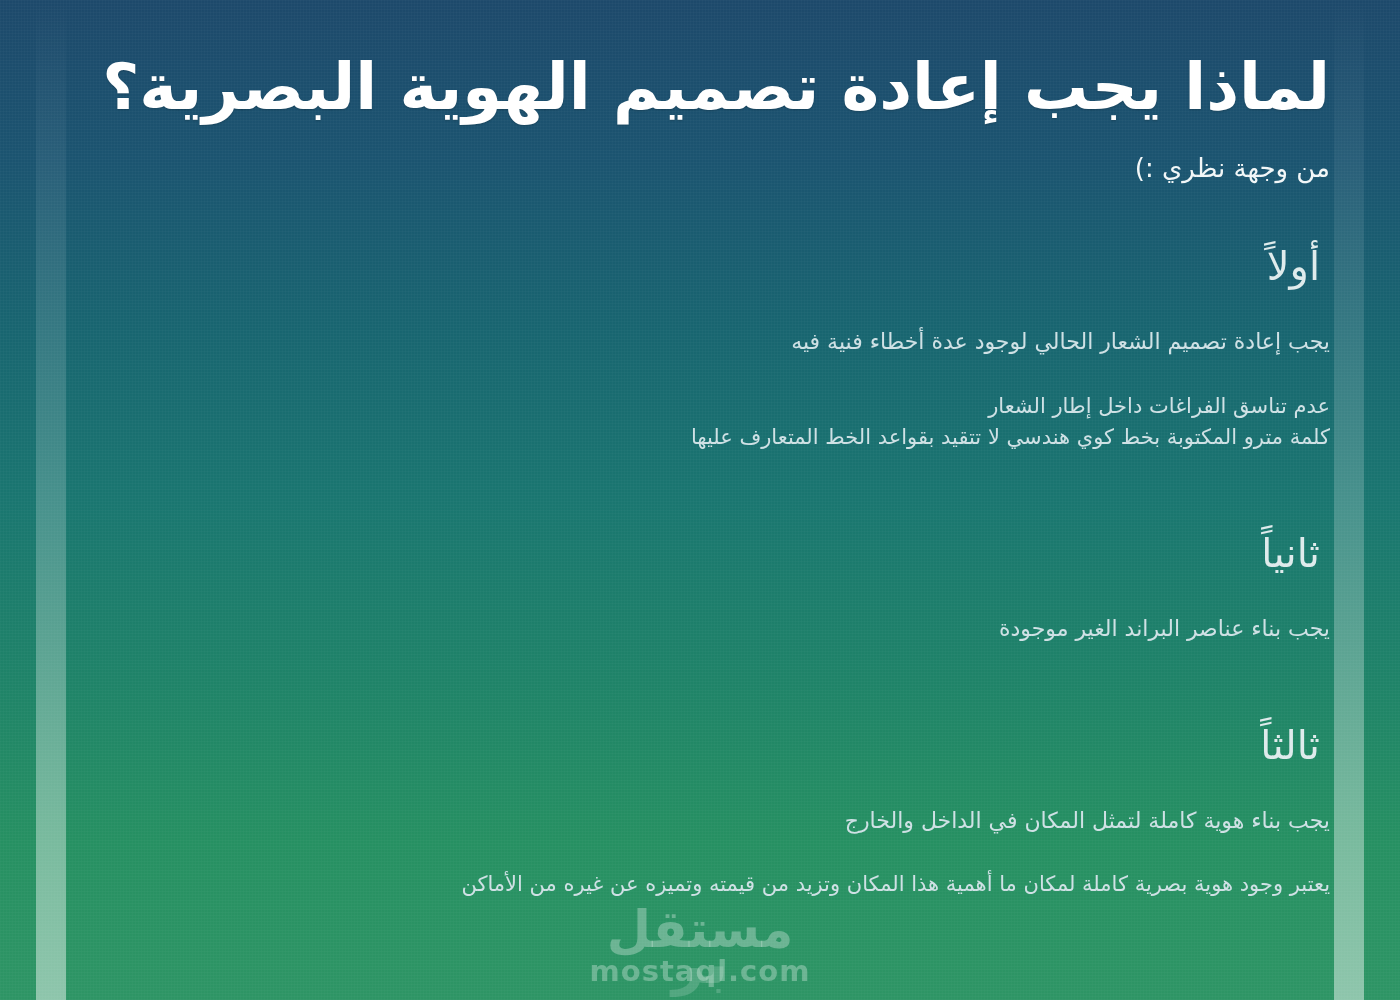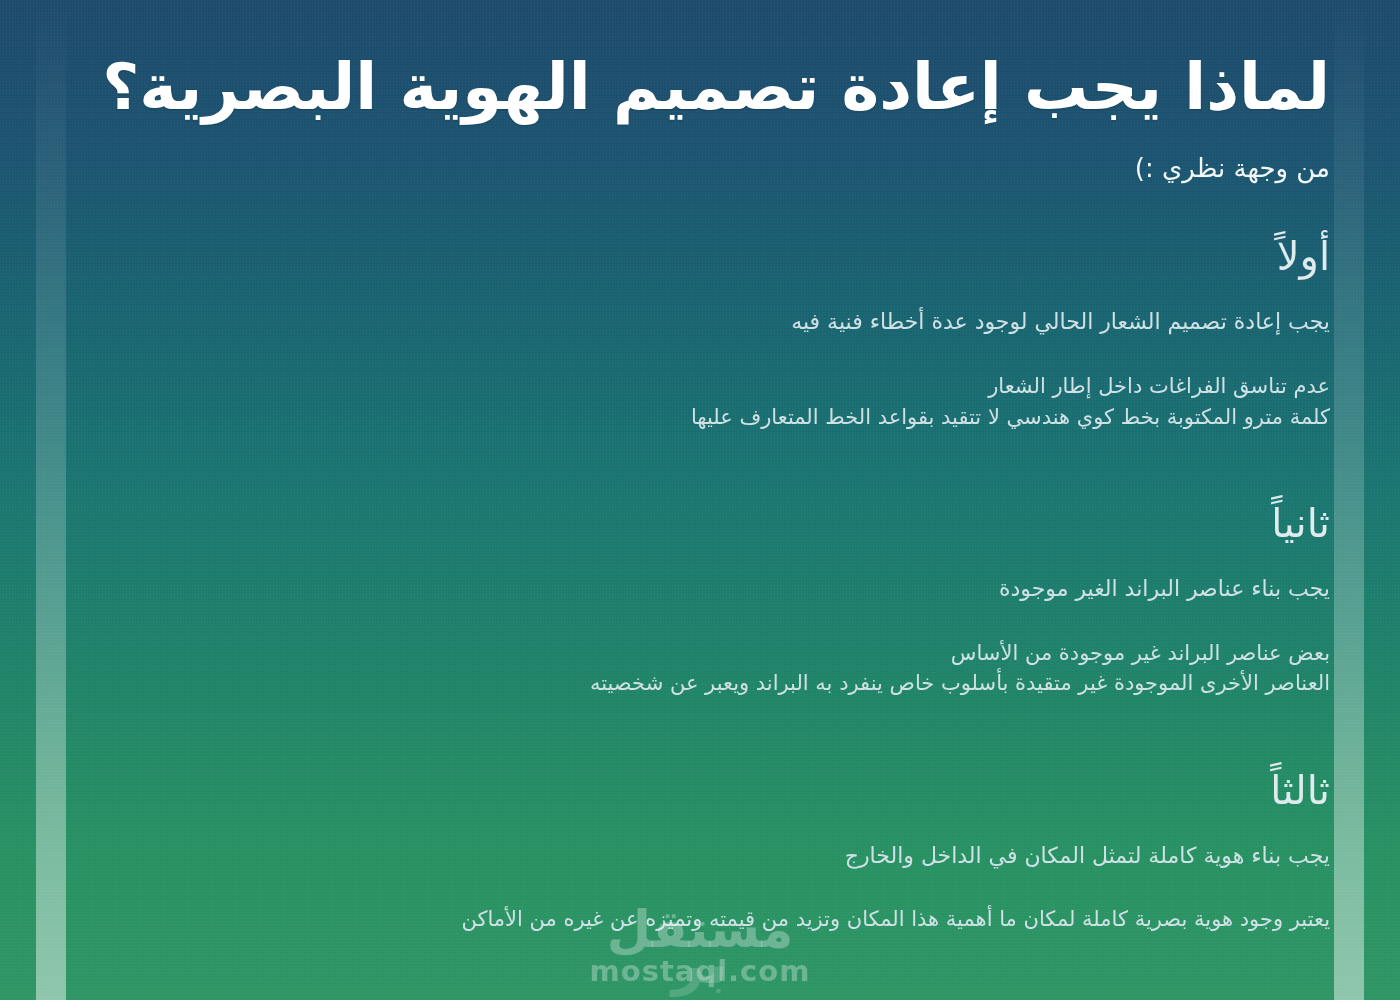--- a/index.html
+++ b/index.html
@@ -93,21 +93,21 @@
   }
 
   .section {
     margin: 0;
   }
   .section.s1 { padding-top: 46px; }
   .section.s2 { padding-top: 66px; }
   .section.s3 { padding-top: 66px; }
 
   .section-ordinal {
-    margin: 0;
+    margin: 10px;
     font-size: 40px;
     line-height: 1.25;
     font-weight: 400;
     color: #dfebec;
   }
 
   .section-heading {
     margin: 0;
     padding-top: 26px;
     font-size: 22px;
@@ -187,24 +187,20 @@
       <p class="section-heading">يجب إعادة تصميم الشعار الحالي لوجود عدة أخطاء فنية فيه</p>
       <ul class="section-points">
         <li>عدم تناسق الفراغات داخل إطار الشعار</li>
         <li>كلمة مترو المكتوبة بخط كوي هندسي لا تتقيد بقواعد الخط المتعارف عليها</li>
       </ul>
     </div>
 
     <div class="section s2">
       <h2 class="section-ordinal">ثانياً</h2>
       <p class="section-heading">يجب بناء عناصر البراند الغير موجودة</p>
-      <ul class="section-points">
-        <li>بعض عناصر البراند غير موجودة من الأساس</li>
-        <li>العناصر الأخرى الموجودة غير متقيدة بأسلوب خاص ينفرد به البراند ويعبر عن شخصيته</li>
-      </ul>
     </div>
 
     <div class="section s3">
       <h2 class="section-ordinal">ثالثاً</h2>
       <p class="section-heading">يجب بناء هوية كاملة لتمثل المكان في الداخل والخارج</p>
       <ul class="section-points">
         <li>يعتبر وجود هوية بصرية كاملة لمكان ما أهمية هذا المكان وتزيد من قيمته وتميزه عن غيره من الأماكن</li>
       </ul>
     </div>
 

